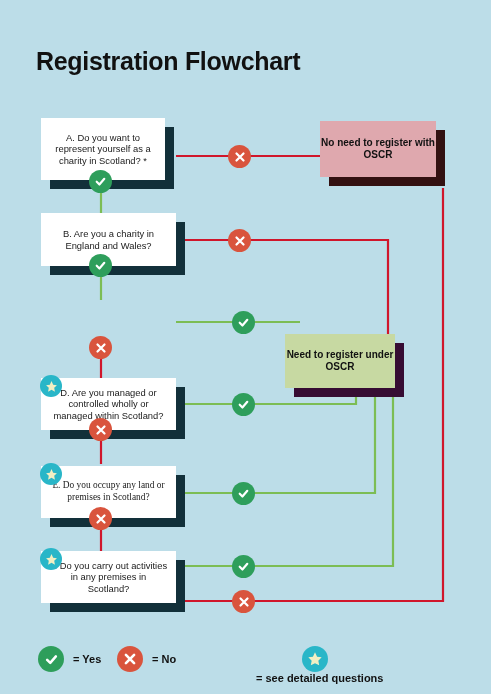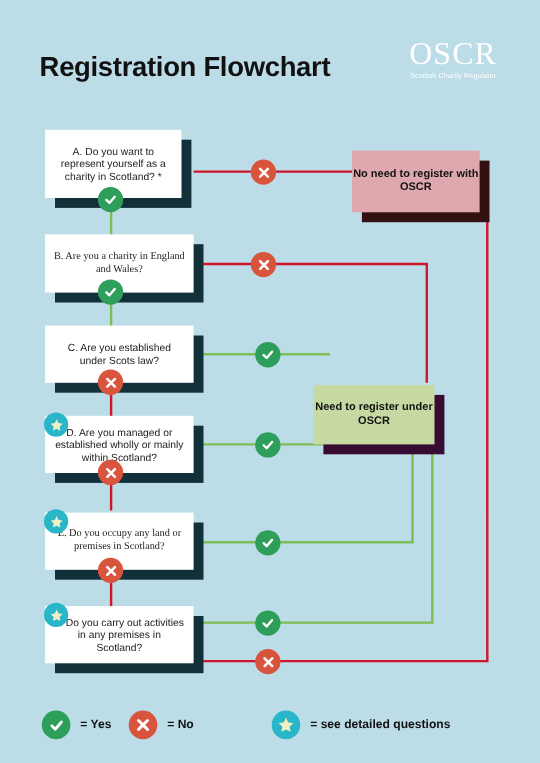--- a/index.html
+++ b/index.html
@@ -37,21 +37,21 @@
     box-shadow:9px 9px 0 0 #12303a;
     display:flex;align-items:center;justify-content:center;
     text-align:center;
   }
   .qbox .qtext{
     font-size:9.4px;line-height:11.6px;color:#1a1a1a;
     padding:0 8px;
   }
   .outbox{
     position:absolute;
-    display:flex;align-items:center;justify-content:center;text-align:center;margin-top:16px;
+    display:flex;align-items:center;justify-content:center;text-align:center;
   }
   .outbox .otext{font-size:10px;line-height:12.5px;font-weight:bold;color:#111;}
   .box-no{background:#dfa8ae;box-shadow:9px 9px 0 0 #331111;}
   .box-yes{background:#c7d9a2;box-shadow:9px 9px 0 0 #360c33;}
 
   
   .badge{
     position:absolute;border-radius:50%;
     display:flex;align-items:center;justify-content:center;
   }
@@ -66,24 +66,20 @@
   .legend-label{
     font-size:11px;font-weight:bold;color:#111;margin-left:9px;white-space:nowrap;
   }
 </style>
 </head>
 <body>
 
 <div id="stage">
 
   <div class="page-title">Registration Flowchart</div>
-  <div class="logo">
-    <div class="logo-main">OSCR</div>
-    <div class="logo-sub">Scottish Charity Regulator</div>
-  </div>
 
   <svg id="wires" viewBox="0 0 491 694" width="491" height="694">
     <g fill="none" stroke-width="2.2">
 
       <path d="M176,156 L330,156" stroke="#d0162b"></path>
 
       <path d="M101,180 L101,216" stroke="#7cbd54"></path>
 
       <path d="M176,240 L388,240 L388,348" stroke="#d0162b"></path>
 
@@ -112,30 +108,27 @@
   </div>
 
   <div class="outbox box-yes" style="left:285px;top:334px;width:110px;height:54px;">
     <div class="otext">Need to register under OSCR</div>
   </div>
 
   <div class="qbox" style="left:41px;top:118px;width:124px;height:62px;">
     <div class="qtext">A. Do you want to represent yourself as a charity in Scotland? *</div>
   </div>
 
-  <div class="qbox" style="left:41px;top:213px;width:135px;height:53px;font-family:Liberation Serif, serif;">
+  <div class="qbox" style="left:41px;top:213px;width:135px;height:53px;">
     <div class="qtext">B. Are you a charity in England and Wales?</div>
   </div>
 
-  <div class="qbox" style="left:41px;top:296px;width:135px;height:52px;">
-    <div class="qtext">C. Are you established under Scots law?</div>
-  </div>
 
   <div class="qbox" style="left:41px;top:378px;width:135px;height:52px;">
-    <div class="qtext">D. Are you managed or established wholly or mainly within Scotland?</div>
+    <div class="qtext">D. Are you managed or controlled wholly or managed within Scotland?</div>
   </div>
 
   <div class="qbox" style="left:41px;top:466px;width:135px;height:52px;font-family:Liberation Serif, serif;">
     <div class="qtext">E. Do you occupy any land or premises in Scotland?</div>
   </div>
 
   <div class="qbox" style="left:41px;top:551px;width:135px;height:52px;">
     <div class="qtext">F. Do you carry out activities in any premises in Scotland?</div>
   </div>
 
@@ -234,21 +227,21 @@
 
     <div class="legend-item" style="left:117px;top:10px;">
       <div class="badge b-no" style="position:relative;left:0;top:0;width:26px;height:26px;">
         <svg width="14" height="14" viewBox="0 0 24 24">
           <path d="M5 5 L19 19 M19 5 L5 19" stroke="#fff" stroke-width="4.5" stroke-linecap="round"></path>
         </svg>
       </div>
       <span class="legend-label">= No</span>
     </div>
 
-    <div class="legend-item" style="left:247px;top:10px;">
+    <div class="legend-item" style="left:247px;top:10px;flex-direction:column;">
       <div class="badge b-star" style="position:relative;left:0;top:0;width:26px;height:26px;">
         <svg width="16" height="16" viewBox="0 0 24 24">
           <polygon points="12,2 15.1,8.6 22,9.5 17,14.5 18.3,21.5 12,18.2 5.7,21.5 7,14.5 2,9.5 8.9,8.6" fill="#f2efc3"></polygon>
         </svg>
       </div>
       <span class="legend-label">= see detailed questions</span>
     </div>
 
   </div>
 

